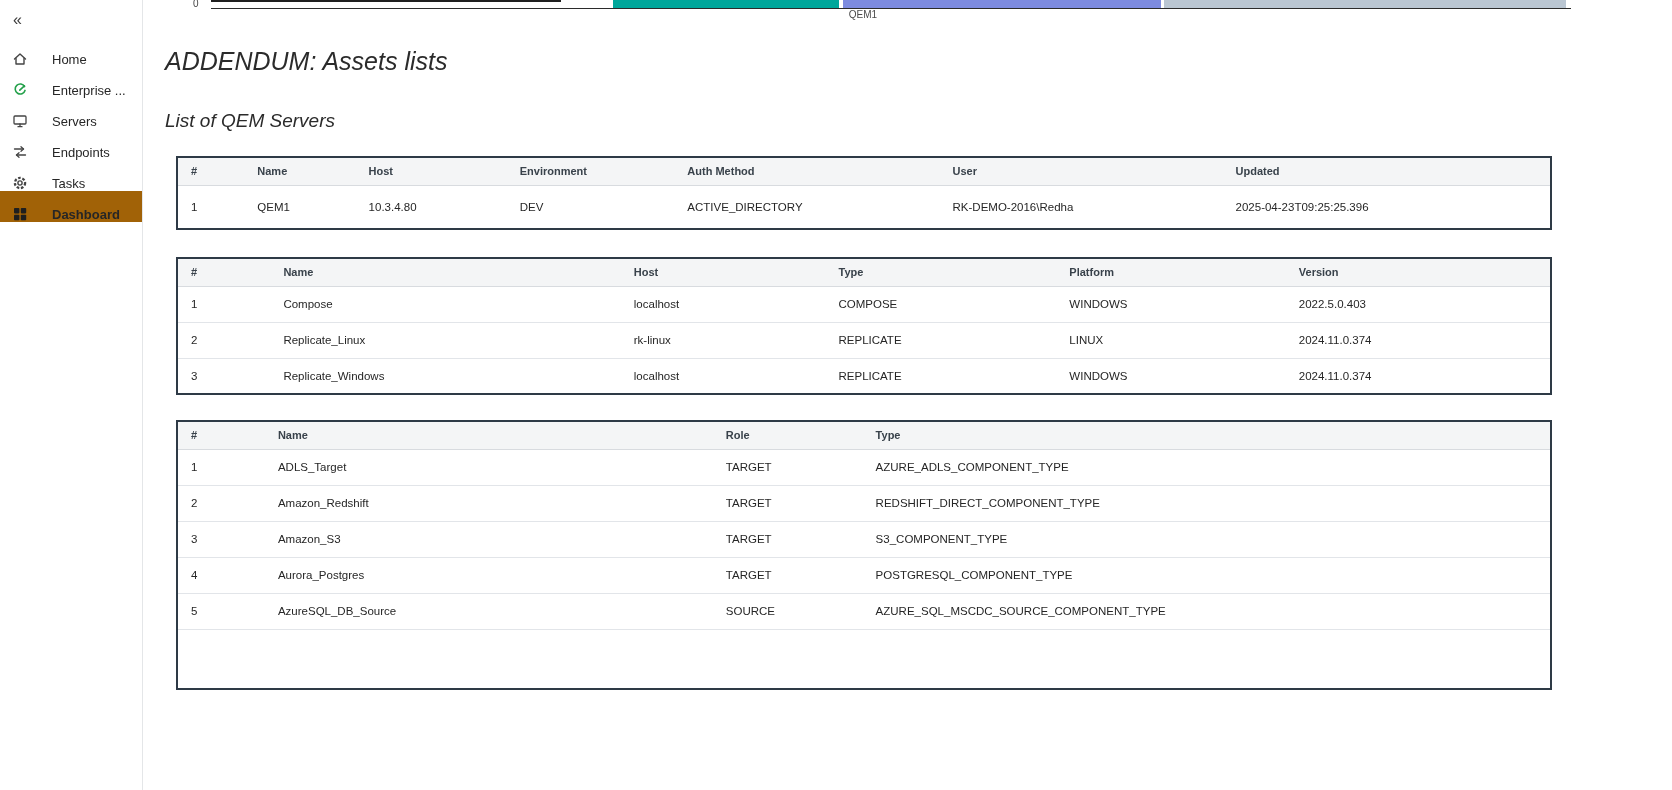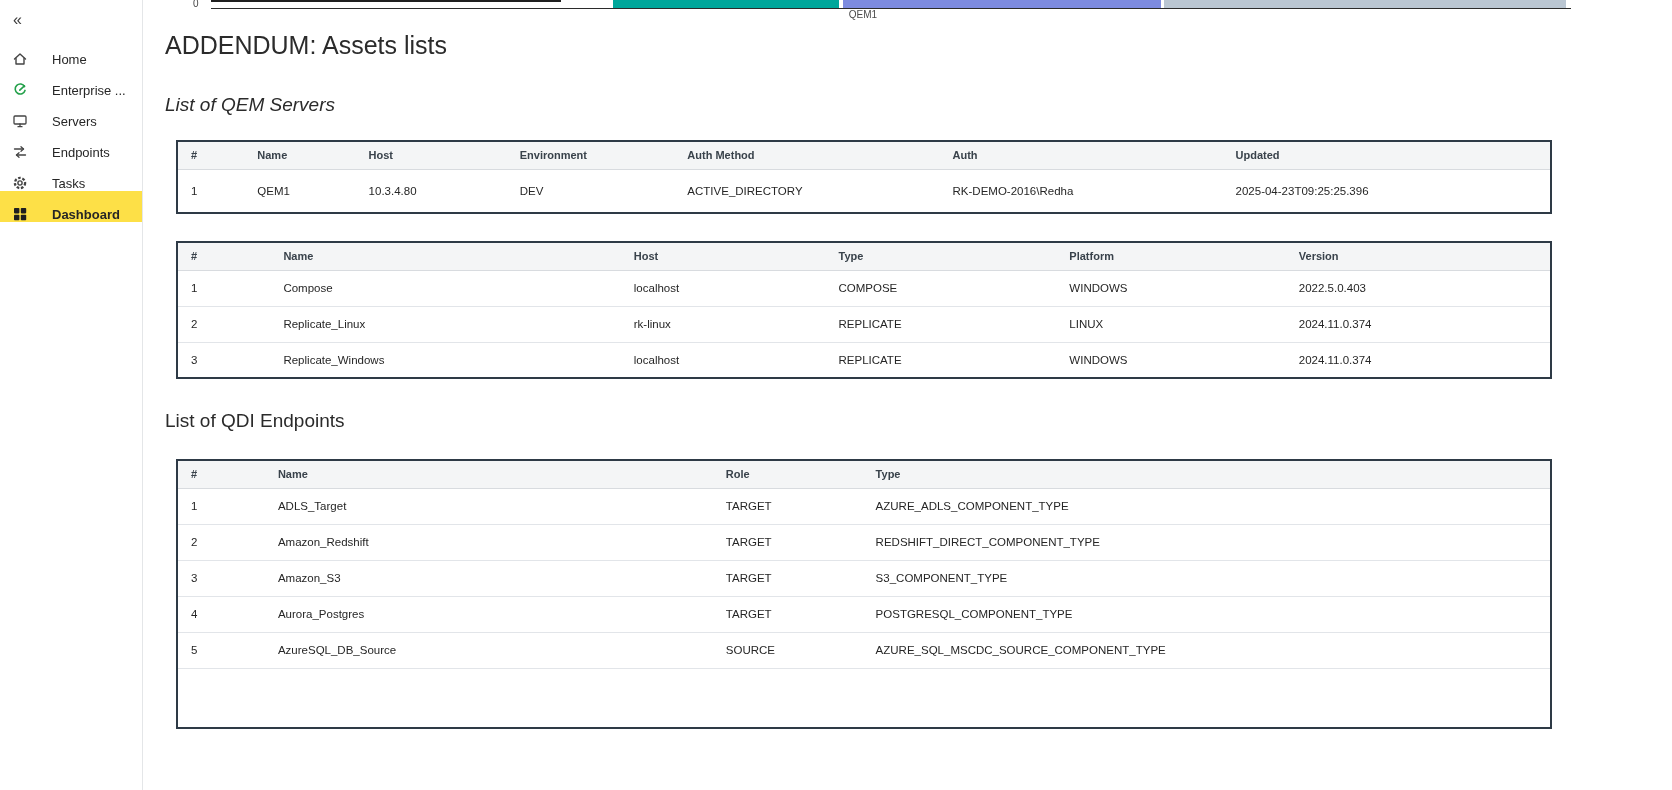--- a/index.html
+++ b/index.html
@@ -11,38 +11,38 @@
   .sidebar { width:143px; flex:0 0 143px; border-right:1px solid #e4e6e8;
              padding-top:12px; background:#fff; }
   .collapse-btn { padding-left:13px; font-size:16px; color:#3c3c3c; height:18px;
                   line-height:16px; cursor:pointer; user-select:none; }
   .nav { margin-top:6px; }
   .nav-item { display:flex; align-items:flex-end; height:31px; padding-left:11px;
               font-size:13px; color:#262626; cursor:pointer; white-space:nowrap; }
   .nav-item .ic { width:18px; height:16px; margin-right:23px; display:flex;
                   align-items:center; justify-content:center; flex:0 0 18px; }
   .nav-item .ic svg { width:16px; height:16px; display:block; }
-  .nav-item.active { background:#fde047; font-weight:bold; }
+  .nav-item.active { background:#a16207; font-weight:bold; }
   .nav-label { overflow:hidden; text-overflow:ellipsis; }
 
   
   .main { flex:1; position:relative; padding:0 120px 0 22px; overflow:hidden; }
 
   
   .chart-strip { position:relative; height:18px; }
   .chart-strip .abs { position:absolute; }
   .y-tick { left:28px; top:-2px; font-size:10px; color:#444; }
   .axis-line { left:46px; top:8px; width:1360px; height:1px; background:#2b2b2b; }
   .seg-dark { left:46px;  top:0; width:350px; height:2px; background:#1f1f1f; }
   .seg-teal { left:448px; top:0; width:226px; height:8px; }
   .seg-blue { left:678px; top:0; width:318px; height:8px; }
   .seg-gray { left:999px; top:0; width:402px; height:8px; }
   .x-tick  { left:676px; top:9px; width:44px; text-align:center; font-size:10px; color:#4a4a4a; }
 
-  h1.page-title { margin-top:10px; font-size:25px; line-height:34px; font-weight:500; color:#2b2b2b; }
+  h1.page-title { margin-top:26px; font-size:25px; line-height:34px; font-weight:500; color:#2b2b2b;font-style:italic; }
   h2.section-heading { font-size:19px; line-height:26px; font-weight:500; color:#2b2b2b; }
   h2.s1 { margin-top:30px;font-style:italic; }
   h2.s2 { margin-top:20px; }
   h2.s3 { margin-top:29px; }
 
   table.data-table { border-collapse:collapse; width:calc(100% - 11px); margin-left:11px;
                      table-layout:fixed; border:2px solid #2e3a46; background:#fff; }
   table.t1 { margin-top:22px; }
   table.t2 { margin-top:27px; }
   table.t3 { margin-top:25px; }
@@ -158,21 +158,21 @@
           <col style="width: 20.6%;">
           <col style="width: 23.9%;">
         </colgroup>
         <thead>
           <tr>
             <th>#</th>
             <th>Name</th>
             <th>Host</th>
             <th>Environment</th>
             <th>Auth Method</th>
-            <th>Auth</th>
+            <th>User</th>
             <th>Updated</th>
           </tr>
         </thead>
         <tbody>
           <tr>
             <td>1</td>
             <td>QEM1</td>
             <td>10.3.4.80</td>
             <td>DEV</td>
             <td>ACTIVE_DIRECTORY</td>
@@ -222,21 +222,20 @@
             <td>3</td>
             <td>Replicate_Windows</td>
             <td>localhost</td>
             <td>REPLICATE</td>
             <td>WINDOWS</td>
             <td>2024.11.0.374</td>
           </tr>
         </tbody>
       </table>
 
-    <h2 class="section-heading s3">List of QDI Endpoints</h2>
     <table class="data-table t3" data-table="qdi_endpoints">
         <colgroup>
           <col style="width: 6.4%;">
           <col style="width: 32.6%;">
           <col style="width: 10.9%;">
           <col style="width: 50.1%;">
         </colgroup>
         <thead>
           <tr>
             <th>#</th>

